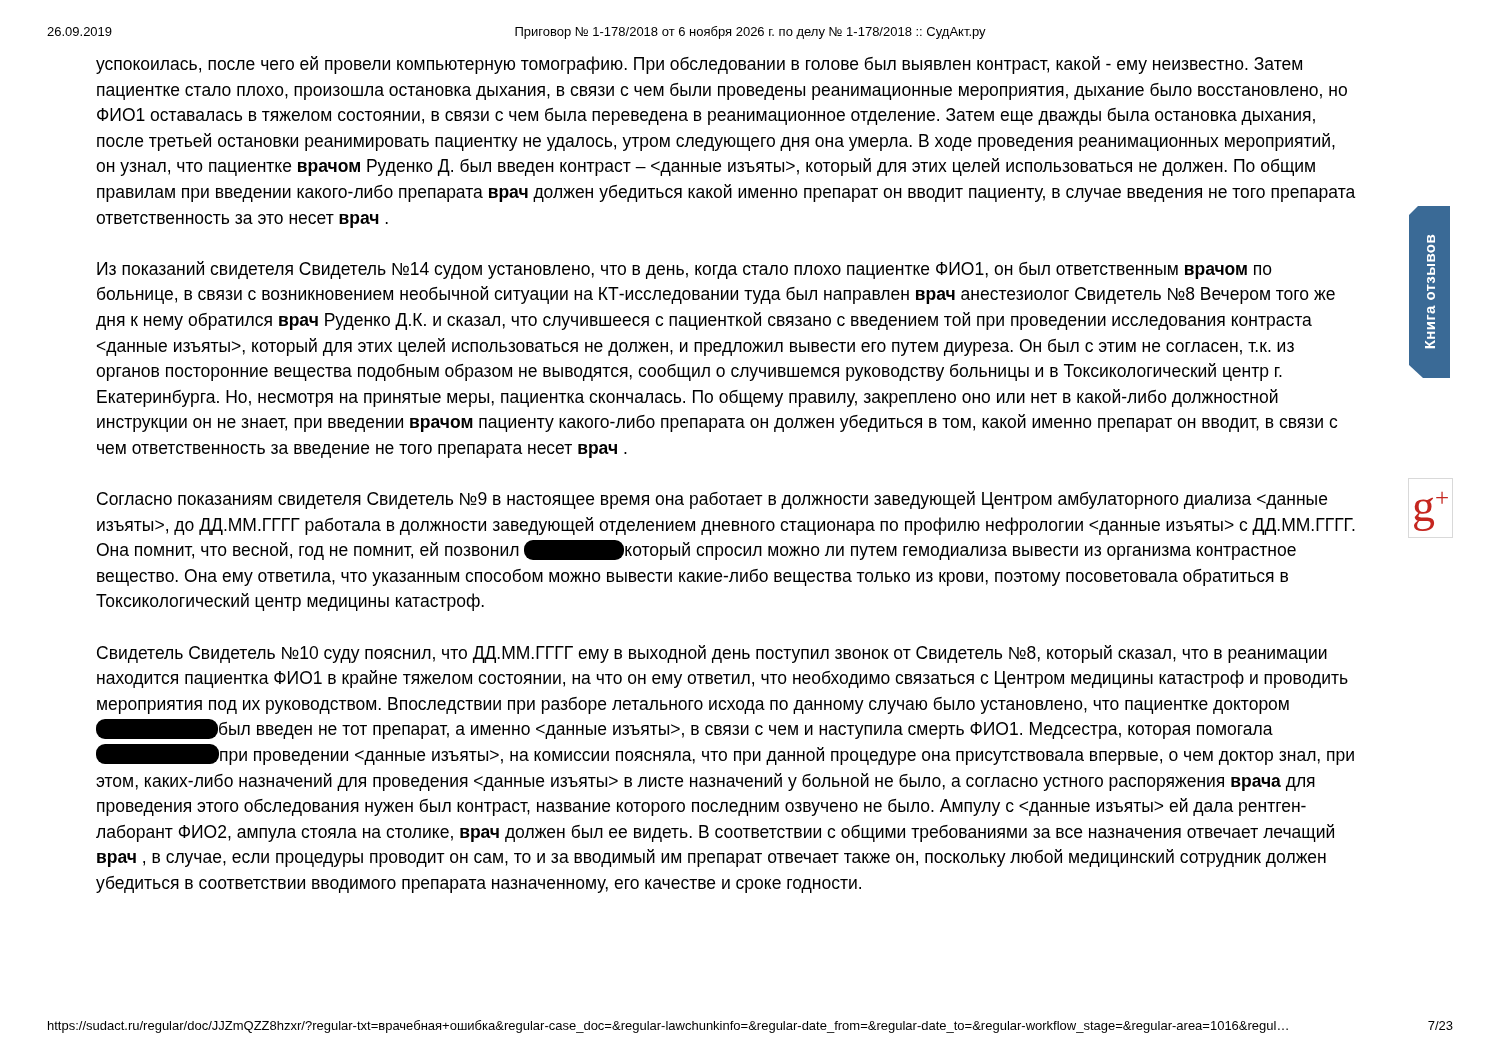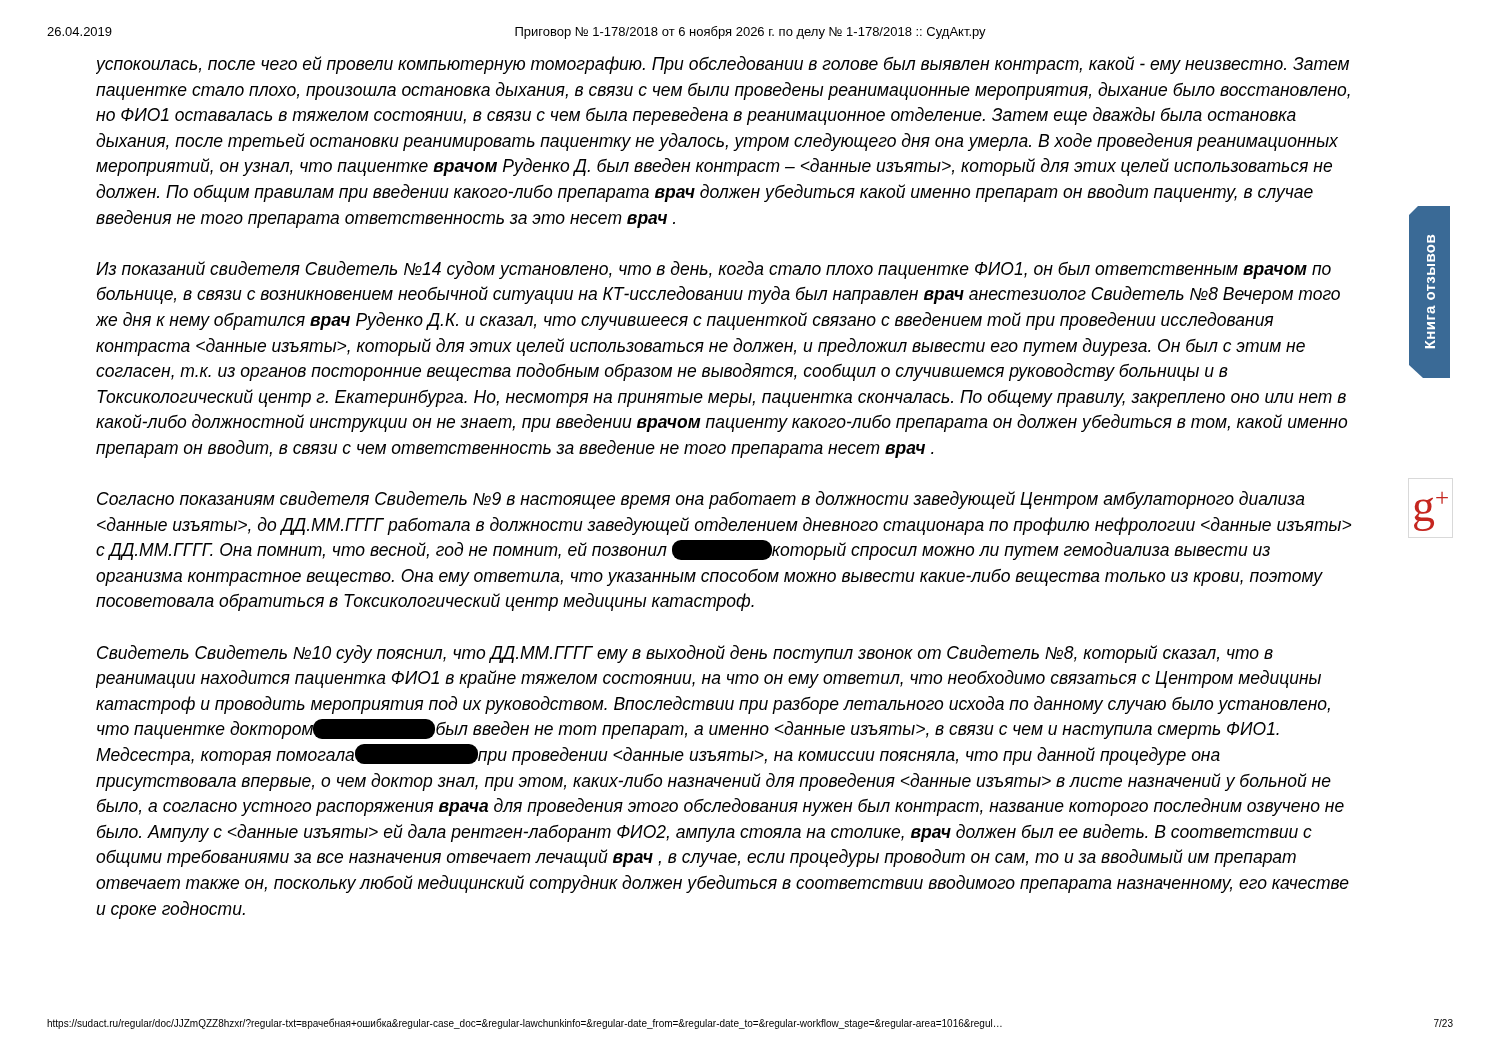--- a/index.html
+++ b/index.html
@@ -9,21 +9,21 @@
     font-family:"Liberation Sans","DejaVu Sans",sans-serif;
   }
   .print-header { position:absolute; top:24px; left:47px; right:47px; height:18px; font-size:13px; }
   .print-header .date { position:absolute; left:0; top:0; white-space:nowrap; }
   .print-header .title { position:absolute; left:100px; right:100px; top:0; text-align:center; white-space:nowrap; overflow:hidden; }
 
   .article {
     position:absolute; top:52px; left:96px; width:1262px; height:965px;
     overflow:hidden; font-size:17.5px; line-height:25.6px; text-align:left;
   }
-  .article p { margin:0 0 25.6px 0;font-style:italic; }
+  .article p { margin:0 0 25.6px 0; }
   .article b { font-weight:bold; }
 
   .redact {
     display:inline-block; background:#000; height:20px; border-radius:9px;
     vertical-align:middle; position:relative; top:-2px;
   }
 
   .ribbon {
     position:absolute; left:1409px; top:206px; width:41px; height:172px;
     background:#3a6a96; cursor:pointer;
@@ -44,33 +44,33 @@
   .gplus .g {
     font-family:"Liberation Serif","DejaVu Serif",serif;
     font-size:46px; line-height:54px; color:#c5261f;
   }
   .gplus .plus {
     font-family:"Liberation Serif","DejaVu Serif",serif;
     font-size:25px; line-height:30px; margin-top:4px; color:#c5261f;
   }
 
   .print-footer {
-    position:absolute; left:47px; right:47px; top:1018px; font-size:10px;
+    position:absolute; left:47px; right:47px; top:1018px; font-size:13px;
     display:flex; justify-content:space-between; align-items:baseline;
   }
   .print-footer .url { white-space:nowrap; overflow:hidden; max-width:1370px; }
   .print-footer .pageno { white-space:nowrap; }
 </style>
 </head>
 <body>
 
 <div class="page">
 
   <div class="print-header">
-    <span class="date">26.04.2019</span>
+    <span class="date">26.09.2019</span>
     <span class="title">Приговор № 1-178/2018 от 6 ноября 2026 г. по делу № 1-178/2018 :: СудАкт.ру</span>
   </div>
 
   <div class="article">
       <p>успокоилась, после чего ей провели компьютерную томографию. При обследовании в голове был выявлен контраст, какой - ему неизвестно. Затем пациентке стало плохо, произошла остановка дыхания, в связи с чем были проведены реанимационные мероприятия, дыхание было восстановлено, но ФИО1 оставалась в тяжелом состоянии, в связи с чем была переведена в реанимационное отделение. Затем еще дважды была остановка дыхания, после третьей остановки реанимировать пациентку не удалось, утром следующего дня она умерла. В ходе проведения реанимационных мероприятий, он узнал, что пациентке <b>врачом</b> Руденко Д. был введен контраст – &lt;данные изъяты&gt;, который для этих целей использоваться не должен. По общим правилам при введении какого-либо препарата <b>врач</b> должен убедиться какой именно препарат он вводит пациенту, в случае введения не того препарата ответственность за это несет <b>врач</b> .</p>
       <p>Из показаний свидетеля Свидетель №14 судом установлено, что в день, когда стало плохо пациентке ФИО1, он был ответственным <b>врачом</b> по больнице, в связи с возникновением необычной ситуации на КТ-исследовании туда был направлен <b>врач</b> анестезиолог Свидетель №8 Вечером того же дня к нему обратился <b>врач</b> Руденко Д.К. и сказал, что случившееся с пациенткой связано с введением той при проведении исследования контраста &lt;данные изъяты&gt;, который для этих целей использоваться не должен, и предложил вывести его путем диуреза. Он был с этим не согласен, т.к. из органов посторонние вещества подобным образом не выводятся, сообщил о случившемся руководству больницы и в Токсикологический центр г. Екатеринбурга. Но, несмотря на принятые меры, пациентка скончалась. По общему правилу, закреплено оно или нет в какой-либо должностной инструкции он не знает, при введении <b>врачом</b> пациенту какого-либо препарата он должен убедиться в том, какой именно препарат он вводит, в связи с чем ответственность за введение не того препарата несет <b>врач</b> .</p>
       <p>Согласно показаниям свидетеля Свидетель №9 в настоящее время она работает в должности заведующей Центром амбулаторного диализа &lt;данные изъяты&gt;, до ДД.ММ.ГГГГ работала в должности заведующей отделением дневного стационара по профилю нефрологии &lt;данные изъяты&gt; с ДД.ММ.ГГГГ. Она помнит, что весной, год не помнит, ей позвонил <span class="redact" style="width: 100px; background: rgb(0, 0, 0);"></span>который спросил можно ли путем гемодиализа вывести из организма контрастное вещество. Она ему ответила, что указанным способом можно вывести какие-либо вещества только из крови, поэтому посоветовала обратиться в Токсикологический центр медицины катастроф.</p>
       <p>Свидетель Свидетель №10 суду пояснил, что ДД.ММ.ГГГГ ему в выходной день поступил звонок от Свидетель №8, который сказал, что в реанимации находится пациентка ФИО1 в крайне тяжелом состоянии, на что он ему ответил, что необходимо связаться с Центром медицины катастроф и проводить мероприятия под их руководством. Впоследствии при разборе летального исхода по данному случаю было установлено, что пациентке доктором<span class="redact" style="width: 122px; background: rgb(0, 0, 0);"></span>был введен не тот препарат, а именно &lt;данные изъяты&gt;, в связи с чем и наступила смерть ФИО1. Медсестра, которая помогала<span class="redact" style="width: 123px; background: rgb(0, 0, 0);"></span>при проведении &lt;данные изъяты&gt;, на комиссии поясняла, что при данной процедуре она присутствовала впервые, о чем доктор знал, при этом, каких-либо назначений для проведения &lt;данные изъяты&gt; в листе назначений у больной не было, а согласно устного распоряжения <b>врача</b> для проведения этого обследования нужен был контраст, название которого последним озвучено не было. Ампулу с &lt;данные изъяты&gt; ей дала рентген-лаборант ФИО2, ампула стояла на столике, <b>врач</b> должен был ее видеть. В соответствии с общими требованиями за все назначения отвечает лечащий <b>врач</b> , в случае, если процедуры проводит он сам, то и за вводимый им препарат отвечает также он, поскольку любой медицинский сотрудник должен убедиться в соответствии вводимого препарата назначенному, его качестве и сроке годности.</p>
     </div>
 

